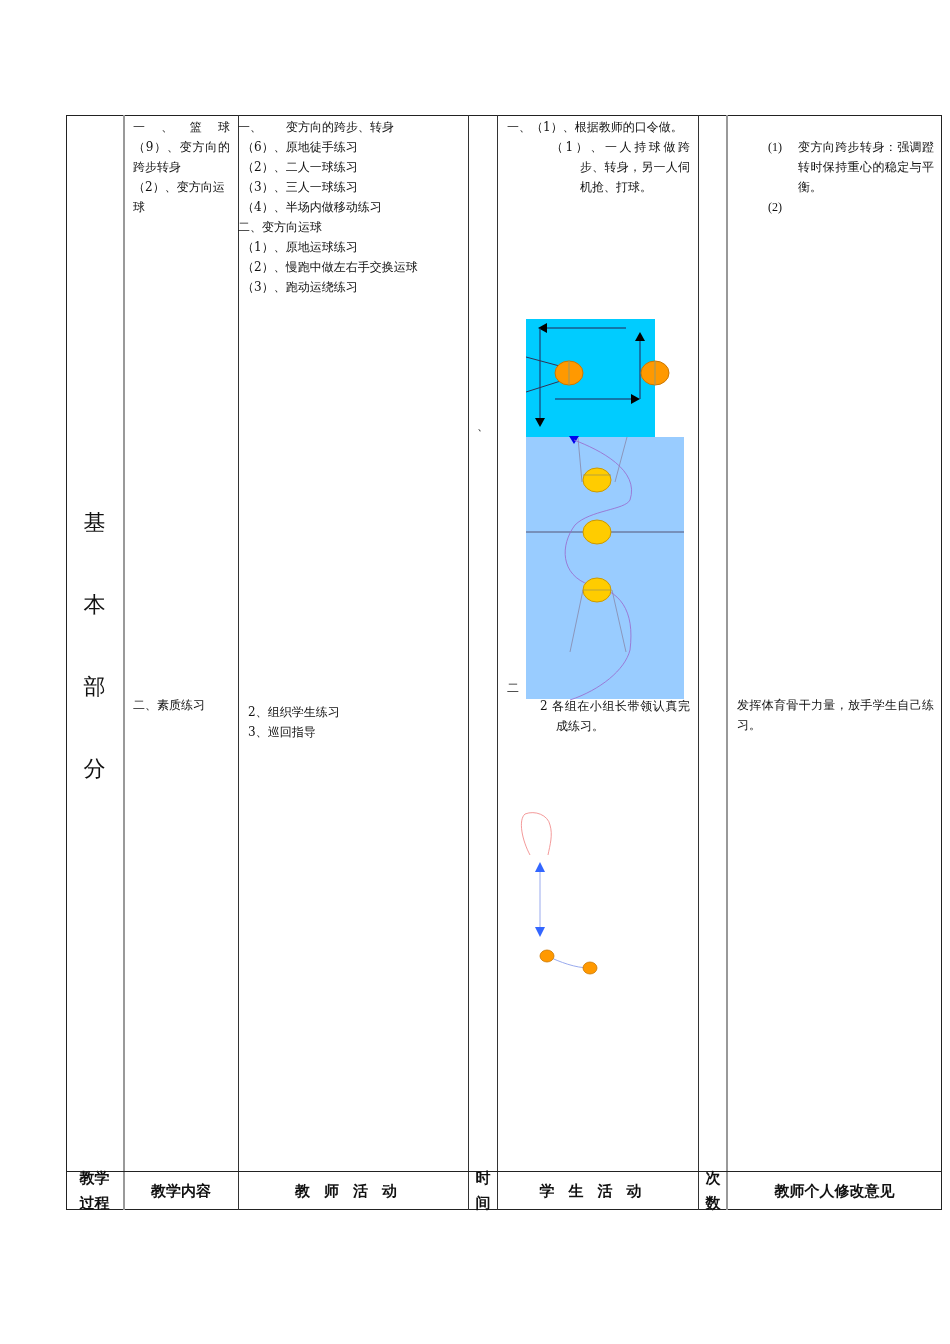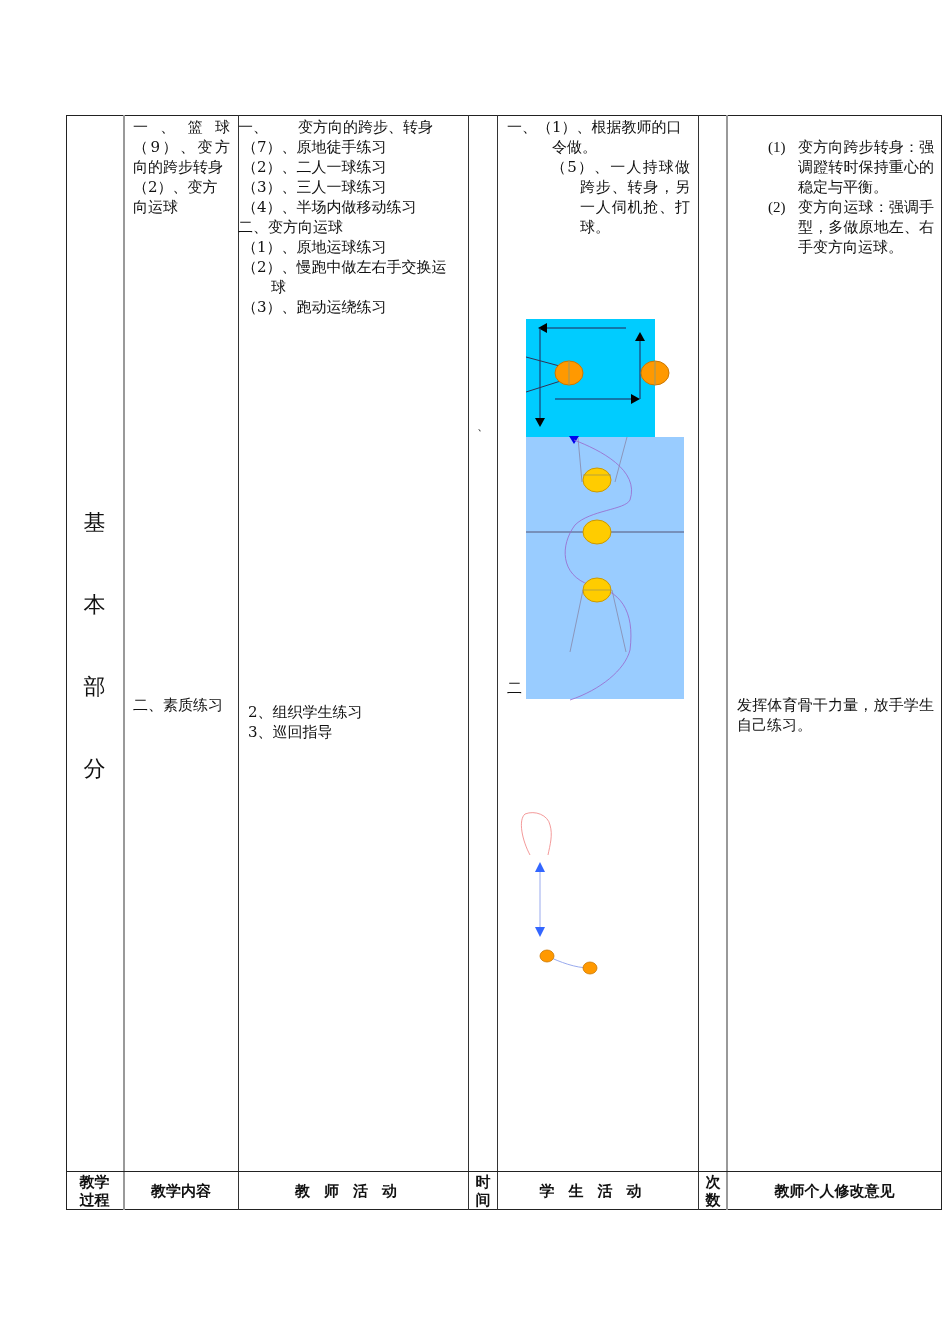--- a/index.html
+++ b/index.html
@@ -3,26 +3,26 @@
 <meta charset="utf-8">
 <style>
   html,body{margin:0;padding:0;background:#fff;}
   body{width:950px;height:1344px;position:relative;overflow:hidden;
        font-family:"DejaVu Serif","Liberation Serif",serif;color:#111;}
   .frame{position:absolute;left:66px;top:115px;width:876px;height:1095px;
          border:1px solid #222;box-sizing:border-box;}
   .vline{position:absolute;top:115px;height:1095px;width:0;border-left:1px solid #333;}
   .vline.grey{border-left:2px solid #999;}
   .hline{position:absolute;left:66px;width:876px;height:0;border-top:1px solid #222;}
-  .cell{position:absolute;font-size:15px;line-height:20px;}
+  .cell{position:absolute;font-size:12px;line-height:20px;}
   .j{text-align:justify;text-align-last:justify;}
   .big{font-size:22px;line-height:22px;}
   .hdr{position:absolute;top:1172px;height:38px;display:flex;align-items:center;justify-content:center;
        font-family:"DejaVu Sans","Liberation Sans",sans-serif;font-weight:bold;font-size:15px;text-align:center;}
-  .hdr.two{line-height:18px;flex-direction:column;}
+  .hdr.two{line-height:25px;flex-direction:column;}
   .sp{letter-spacing:14px;}
   svg{position:absolute;overflow:visible;}
 </style>
 </head>
 <body>
 
 <div class="frame"></div>
 <div class="vline grey" style="left:123px"></div>
 <div class="vline" style="left:238px"></div>
 <div class="vline" style="left:468px"></div>
@@ -38,39 +38,39 @@
 
 <div class="cell" style="left:133px;width:97px;top:117px">
   <div class="j">一、篮球</div>
   <div style="text-align:justify">（9）、变方向的跨步转身</div>
   <div>（2）、变方向运球</div>
 </div>
 <div class="cell" style="left:133px;width:97px;top:695px;text-align:justify">二、素质练习</div>
 
 <div class="cell" style="left:238px;width:212px;top:117px">
   <div style="padding-left:0;text-indent:0">一、　　变方向的跨步、转身</div>
-  <div style="padding-left:4px">（7）、原地徒手练习</div>
+  <div style="padding-left:4px">（6）、原地徒手练习</div>
   <div style="padding-left:4px">（2）、二人一球练习</div>
   <div style="padding-left:4px">（3）、三人一球练习</div>
   <div style="padding-left:4px">（4）、半场内做移动练习</div>
   <div>二、变方向运球</div>
   <div style="padding-left:4px">（1）、原地运球练习</div>
   <div style="padding-left:33px;text-indent:-29px">（2）、慢跑中做左右手交换运球</div>
   <div style="padding-left:4px">（3）、跑动运绕练习</div>
 </div>
 <div class="cell" style="left:248px;width:212px;top:702px">
   <div>2、组织学生练习</div>
   <div>3、巡回指导</div>
 </div>
 
 <div class="cell" style="left:477px;top:416px;font-size:12px">、</div>
 
 <div class="cell" style="left:507px;width:183px;top:117px">
   <div style="padding-left:45px;text-indent:-45px">一、（1）、根据教师的口令做。</div>
-  <div style="padding-left:73px;text-indent:-29px;text-align:justify">（5）、一人持球做跨步、转身，另一人伺机抢、打球。</div>
+  <div style="padding-left:73px;text-indent:-29px;text-align:justify">（1）、一人持球做跨步、转身，另一人伺机抢、打球。</div>
 </div>
 
 <svg style="left:0;top:0" width="950" height="1344">
   <rect x="526" y="319" width="129" height="118" fill="#00CCFF"></rect>
   <rect x="526" y="437" width="158" height="262" fill="#99CCFF"></rect>
 
   <line x1="626" y1="328" x2="545" y2="328" stroke="#225" stroke-width="1"></line>
   <polygon points="538,328 547,323 547,333" fill="#000"></polygon>
   <line x1="540" y1="328" x2="540" y2="420" stroke="#225" stroke-width="1"></line>
   <polygon points="540,427 535,418 545,418" fill="#000"></polygon>
@@ -102,30 +102,30 @@
   <line x1="540" y1="870" x2="540" y2="930" stroke="#99AAEE" stroke-width="1"></line>
   <polygon points="540,862 535,872 545,872" fill="#3366FF"></polygon>
   <polygon points="540,937 535,927 545,927" fill="#3366FF"></polygon>
   <path d="M547,956 C560,962 575,968 590,968" fill="none" stroke="#99AAEE" stroke-width="1"></path>
   <ellipse cx="547" cy="956" rx="7" ry="6" fill="#FF9900" stroke="#CC7700" stroke-width="0.8"></ellipse>
   <ellipse cx="590" cy="968" rx="7" ry="6" fill="#FF9900" stroke="#CC7700" stroke-width="0.8"></ellipse>
 </svg>
 
 <div class="cell" style="left:507px;top:678px">二</div>
 <div class="cell" style="left:540px;width:150px;top:696px">
+  <div style="text-align:justify;padding-left:16px;text-indent:-16px">2 各组在小组长带领认真完成练习。</div>
 </div>
 
 <div class="cell" style="left:768px;width:166px;top:137px">
   <div style="display:flex">
     <span style="width:30px;flex:none;font-family:'Liberation Serif',serif">(1)</span>
     <span style="text-align:justify">变方向跨步转身：强调蹬转时保持重心的稳定与平衡。</span>
   </div>
   <div style="display:flex">
     <span style="width:30px;flex:none;font-family:'Liberation Serif',serif">(2)</span>
-    <span style="text-align:justify">变方向运球：强调手型，多做原地左、右手变方向运球。</span>
   </div>
 </div>
 <div class="cell" style="left:737px;width:197px;top:695px;text-align:justify">发挥体育骨干力量，放手学生自己练习。</div>
 
 <div class="hdr two" style="left:66px;width:57px">
   <span style="width:34px;word-break:break-all">教学过程</span>
 </div>
 <div class="hdr" style="left:124px;width:114px">教学内容</div>
 <div class="hdr sp" style="left:238px;width:230px">教师活动</div>
 <div class="hdr two" style="left:469px;width:28px">

